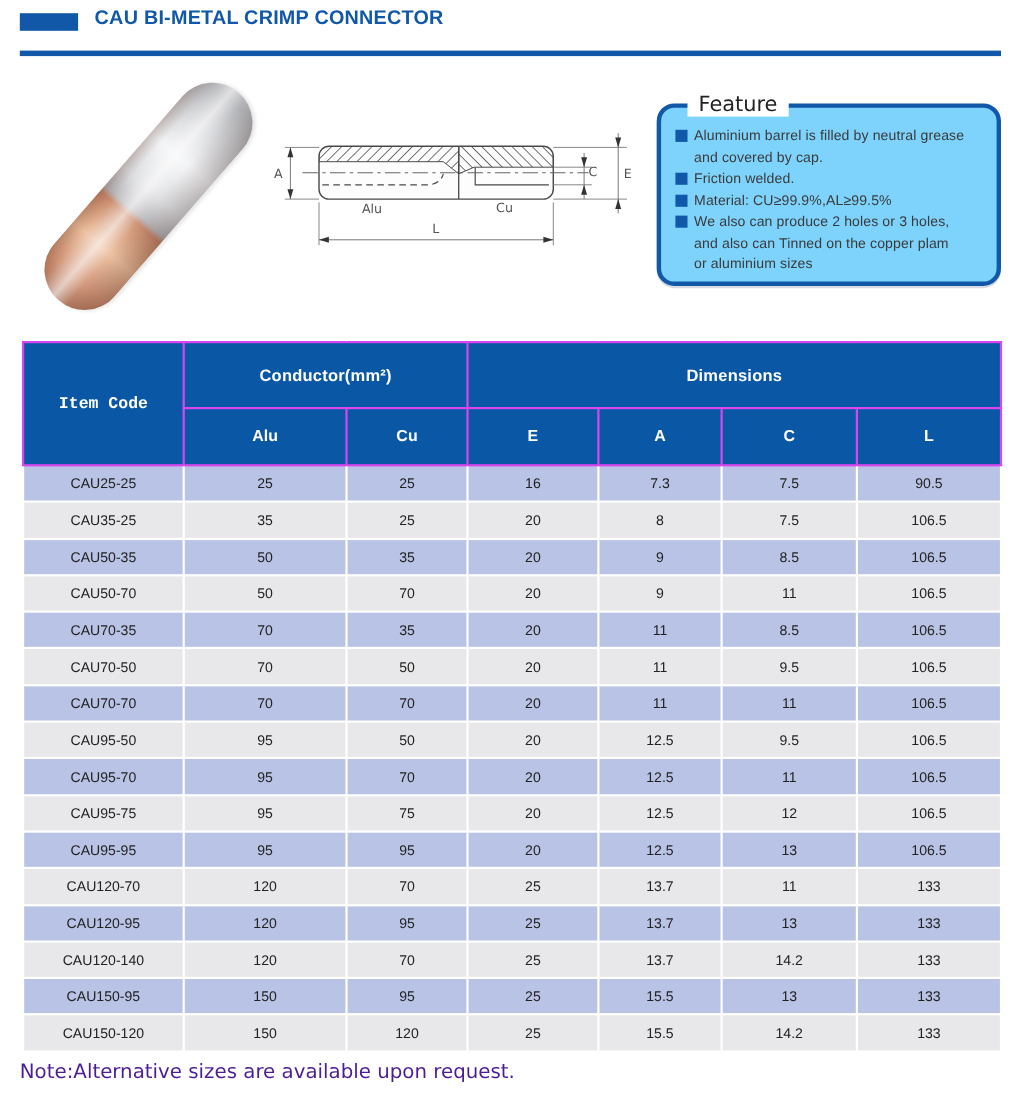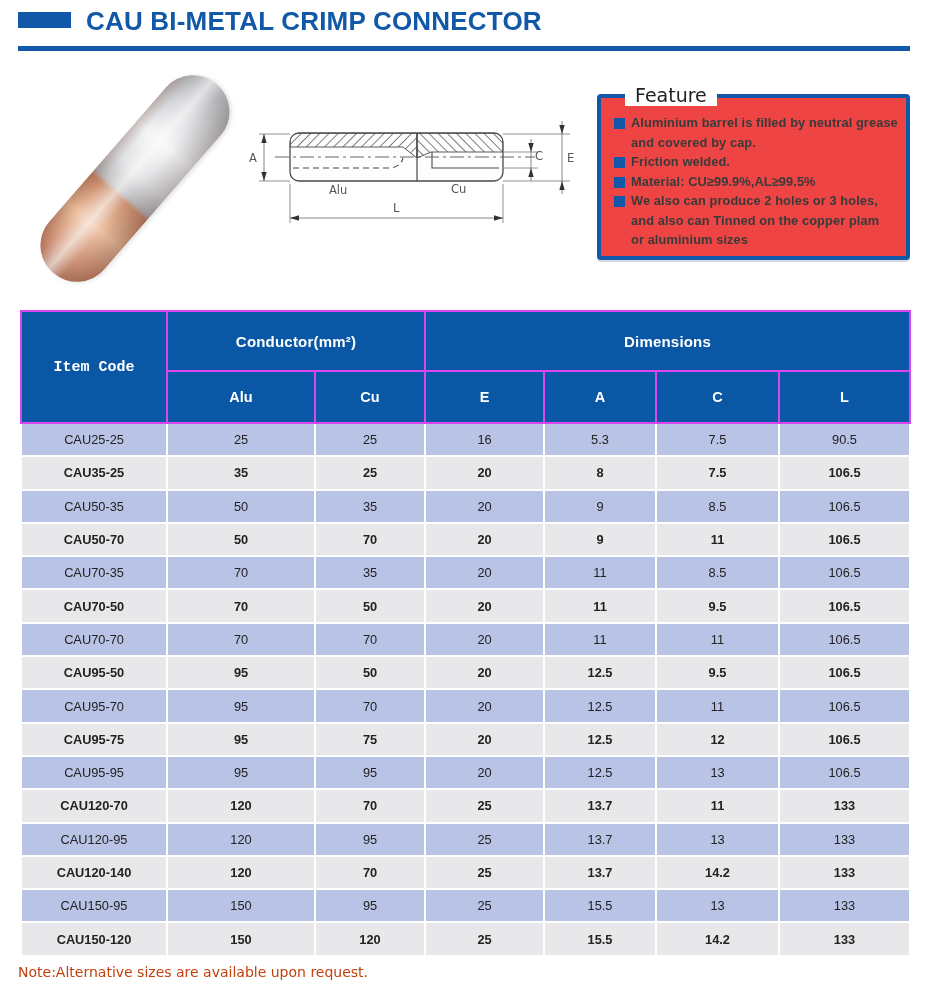--- a/index.html
+++ b/index.html
@@ -4,21 +4,21 @@
 <style>
   html,body { margin:0; padding:0; }
   body {
     width:925px; height:999px; position:relative; background:#fff;
     font-family:"Liberation Sans", sans-serif; overflow:hidden;
   }
 
   
   .header-chip { position:absolute; left:18px; top:12px; width:53px; height:16px;
     background:var(--accent,#1159a8); }
-  .page-title { position:absolute; left:86px; top:6px; font-size:26px; font-weight:bold;
+  .page-title { position:absolute; left:86px; top:6px; font-size:18px; font-weight:bold;
     color:var(--accent,#1159a8); letter-spacing:.2px; white-space:nowrap; }
   .title-rule { position:absolute; left:18px; top:46px; width:892px; height:5px;
     background:var(--accent,#1159a8); }
 
   
   .photo-wrap { position:absolute; left:10px; top:72px; width:255px; height:218px; }
   .pill {
     position:absolute; left:0; top:70px; width:250px; height:73px; border-radius:37px;
     transform:rotate(-49deg);
     background:
@@ -28,45 +28,45 @@
         #c57f5e 40%, #b3b2b6 42.5%, #d9dadd 52%, #f1f2f4 68%, #cbccd0 84%, #a7a8ac 96%);
     box-shadow:1px 2px 4px rgba(0,0,0,.12);
   }
 
   
   .diagram { position:absolute; left:245px; top:88px; }
   .diagram text { font-family:"DejaVu Sans", sans-serif; font-size:11.5px; fill:#555; }
 
   
   .feature-box { position:absolute; left:597px; top:94px; width:305px; height:158px;
-    border:4px solid var(--accent,#1159a8); border-radius:4px;
-    box-shadow:0 2px 0 rgba(140,150,170,.35); background:#ef4444; }
+    border:4px solid var(--accent,#1159a8); border-radius:16px;
+    box-shadow:0 2px 0 rgba(140,150,170,.35); background:#7dd3fc; }
   .feature-legend { position:absolute; top:-14px; left:24px; background:#fff; padding:0 10px;
     font-family:"DejaVu Sans", sans-serif; font-size:19px; color:#222; }
   .feature-list { padding:15px 8px 0 13px; }
-  .feature-item { display:flex;font-weight:bold; }
+  .feature-item { display:flex; }
   .bullet { width:11px; height:11px; background:var(--accent,#1159a8);
     margin:5px 6px 0 0; flex:none; }
   .feature-text { font-size:12.8px; line-height:19.5px; color:#3a3a3a;
     font-family:"Liberation Sans", sans-serif; letter-spacing:.1px; }
 
   
   .spec-table { position:absolute; left:20px; top:310px; width:889px;
     border-collapse:collapse; table-layout:fixed; }
   .spec-table th { background:var(--header-blue,#0a57a5); color:#fff; font-weight:bold;
     border:2px solid #d946ef; text-align:center; }
   .group-th { height:56px; font-size:15px; letter-spacing:.2px; }
   .item-th  { font-size:15px;font-family:Liberation Mono, monospace; }
   .sub-th   { height:48px; font-size:14.5px; }
   .spec-table td { border:2px solid #fff; text-align:center; font-size:12.8px;
     color:#222; height:31.3px; padding:0; }
   .spec-table tr.odd  td { background:var(--row-blue,#b8c3e5); }
-  .spec-table tr.even td { background:var(--row-gray,#e8e8ea);font-weight:bold; }
-
-  .note { position:absolute; left:18px; top:964px; font-size:14px; color:#c2410c;
+  .spec-table tr.even td { background:var(--row-gray,#e8e8ea); }
+
+  .note { position:absolute; left:18px; top:964px; font-size:18px; color:#4c1d95;
     font-family:"DejaVu Sans", sans-serif; }
 </style>
 </head>
 <body>
 
 <div class="header-chip"></div>
 <div class="page-title">CAU BI-METAL CRIMP CONNECTOR</div>
 <div class="title-rule"></div>
 
 <div class="photo-wrap">
@@ -185,21 +185,21 @@
       <th class="sub-th">C</th>
       <th class="sub-th">L</th>
     </tr>
   </thead>
   <tbody>
       <tr class="odd">
         <td>CAU25-25</td>
         <td>25</td>
         <td>25</td>
         <td>16</td>
-        <td>5.3</td>
+        <td>7.3</td>
         <td>7.5</td>
         <td>90.5</td>
       </tr>
       <tr class="even">
         <td>CAU35-25</td>
         <td>35</td>
         <td>25</td>
         <td>20</td>
         <td>8</td>
         <td>7.5</td>

